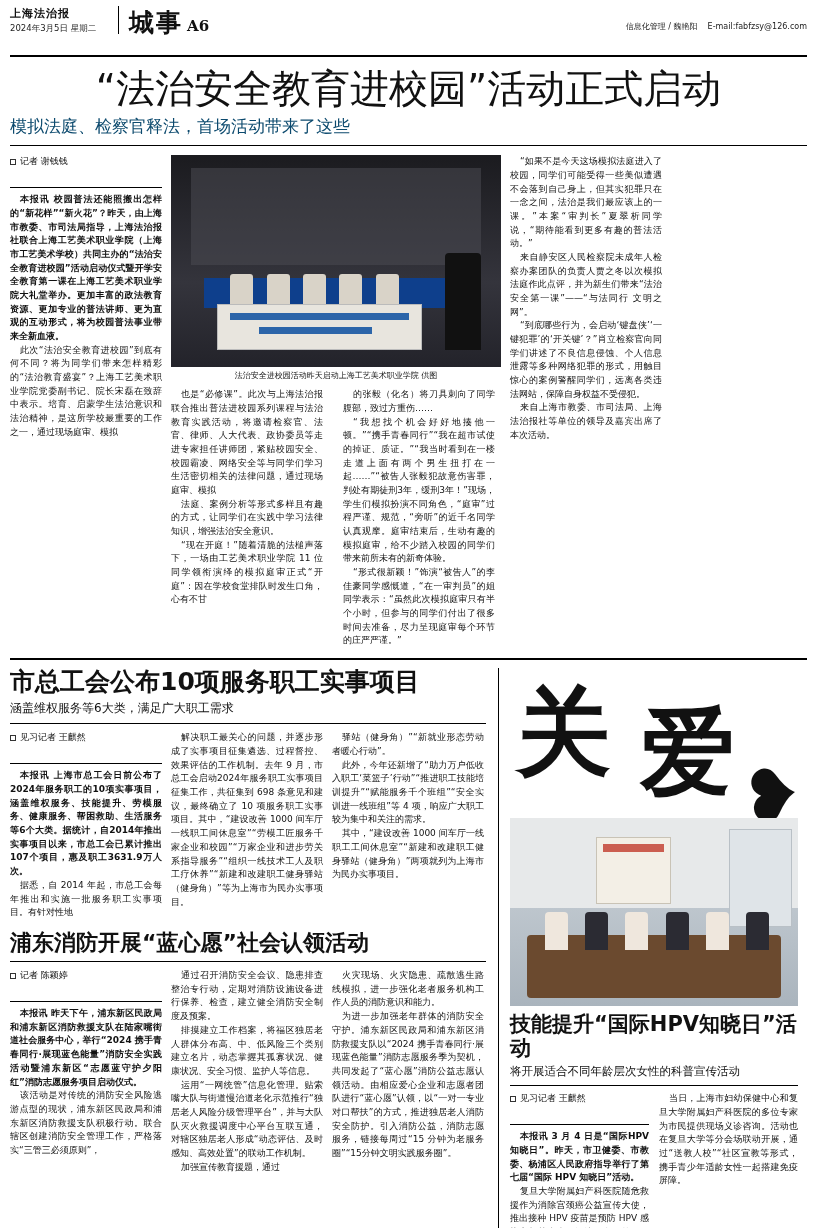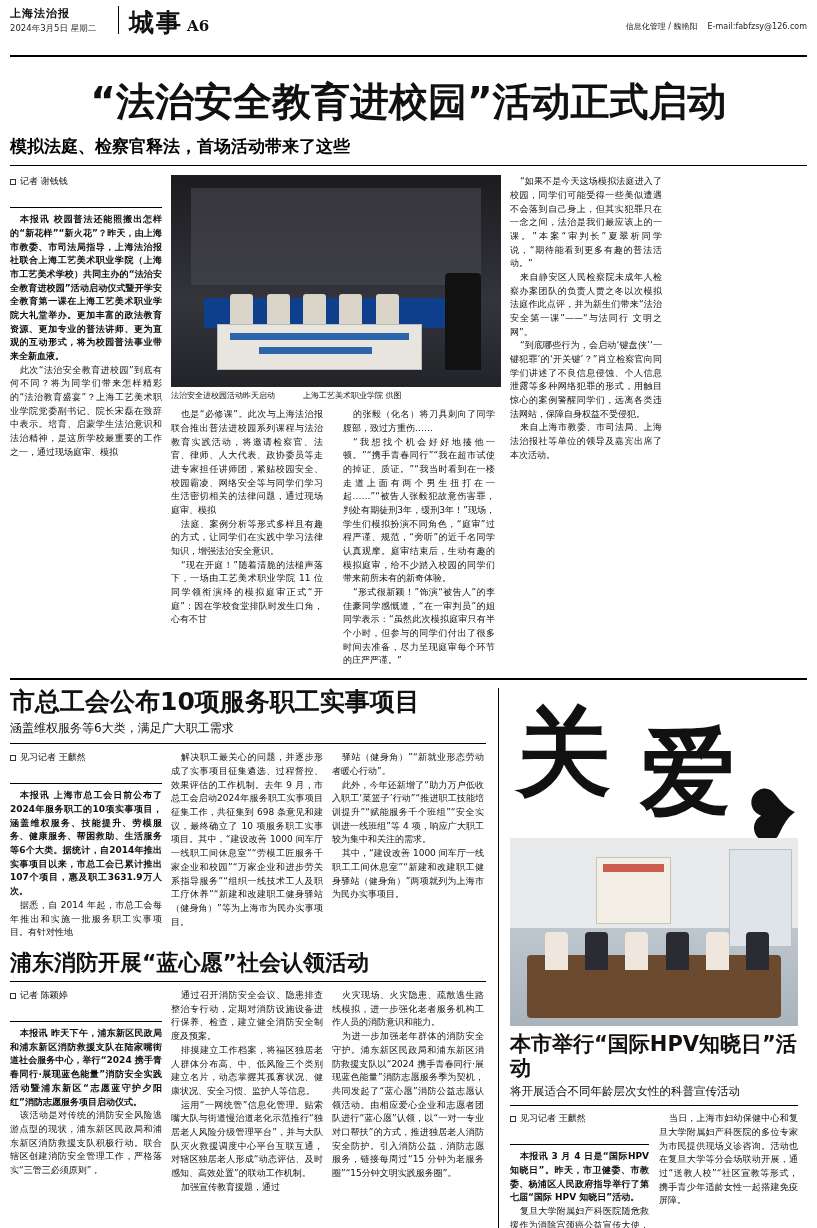--- a/index.html
+++ b/index.html
@@ -19,53 +19,52 @@
   .mast-logo { font-size: 11px; font-weight: bold; letter-spacing: 1px; line-height: 1.1; }
   .mast-date { font-size: 8.5px; margin-top: 3px; color:#222; }
   .mast-divider { width: 0; border-left: 1px solid #000; height: 28px; margin: 0 10px 1px 0; }
   .mast-section { font-size: 25px; font-weight: bold; letter-spacing: 2px; line-height: 1; }
   .mast-section .pagenum { font-size: 15px; font-weight: bold; letter-spacing: 0; margin-left: 4px; font-family:"DejaVu Serif", serif; }
   .mast-right { margin-left: auto; font-size: 8px; color:#222; padding-bottom: 3px; text-align:right; }
 
   
   .headline-wrap { padding-top: 12px; }
   h1.headline {
-    margin: 13px;
+    margin: 0;
     font-size: 39px;
-    font-weight: bold;
+    font-weight: normal;
     letter-spacing: 0px;
     line-height: 1.05;
     text-align: center;
     font-family: "DejaVu Sans", "Liberation Sans", sans-serif;
   }
   .subhead {
     margin: 6px 0 0 0;
     font-size: 17px;
     line-height: 1.25;
     letter-spacing: 0px;
-    color: #000000;
-    font-weight: bold;
+    color: #0c4a6e;
   }
   .rule-thin { border-bottom: 1px solid #000; margin-top: 8px; }
 
   
   .col-text { font-size: 9px; line-height: 1.52; text-align: justify; text-justify: inter-ideograph; }
   .col-text p { margin: 0 0 0 0; text-indent: 1.1em; }
   .lead { font-weight: bold; }
   .byline { font-size: 9px; display:flex; align-items:center; gap:4px; border-bottom:1px solid #000; padding-bottom:19px; margin-bottom:5px; }
   .byline .sq { display:inline-block; width:6px; height:6px; border:1px solid #333; }
 
   
   .story1 { display: flex; gap: 9px; margin-top: 9px; }
   .s1-c1 { width: 152px; }
   .s1-photo-col { width: 330px; }
   .s1-c3 { width: 152px; }
 
   .photo { background: #2b2b2b; position: relative; overflow:hidden; }
-  .cap { font-size: 8px; margin-top: 3px; display:flex; justify-content:flex-start;gap:28px; }
+  .cap { font-size: 8px; margin-top: 3px; display:flex; justify-content:center; }
   .cap span { color:#111; }
 
   .photo-under { display:flex; gap: 20px; margin-top: 7px; }
   .photo-under .pu-col { width: 152px; }
 
   .divider-h { border-bottom: 2px solid #000; margin: 10px 0 0 0; }
 
   
   .band { display:flex; gap: 12px; margin-top: 8px; }
   .band-left { width: 476px; }
@@ -272,21 +271,21 @@
           <div class="p w" style="left:12%;"></div>
           <div class="p" style="left:26%;"></div>
           <div class="p w" style="left:40%;"></div>
           <div class="p" style="left:54%;"></div>
           <div class="p w" style="left:68%;"></div>
           <div class="p" style="left:82%;"></div>
         </div>
       </div>
 
       <div style="height:6px"></div>
-      <h2 class="head2b">本市举行“国际HPV知晓日”活动</h2>
+      <h2 class="head2b">技能提升“国际HPV知晓日”活动</h2>
       <div class="sub2b">将开展适合不同年龄层次女性的科普宣传活动</div>
       <div class="rule-after-head"></div>
 
       <div class="cols2">
         <div>
           <div class="byline">
             <span class="sq"></span>
             <span>见习记者 王麒然</span>
           </div>
           <div class="col-text">

